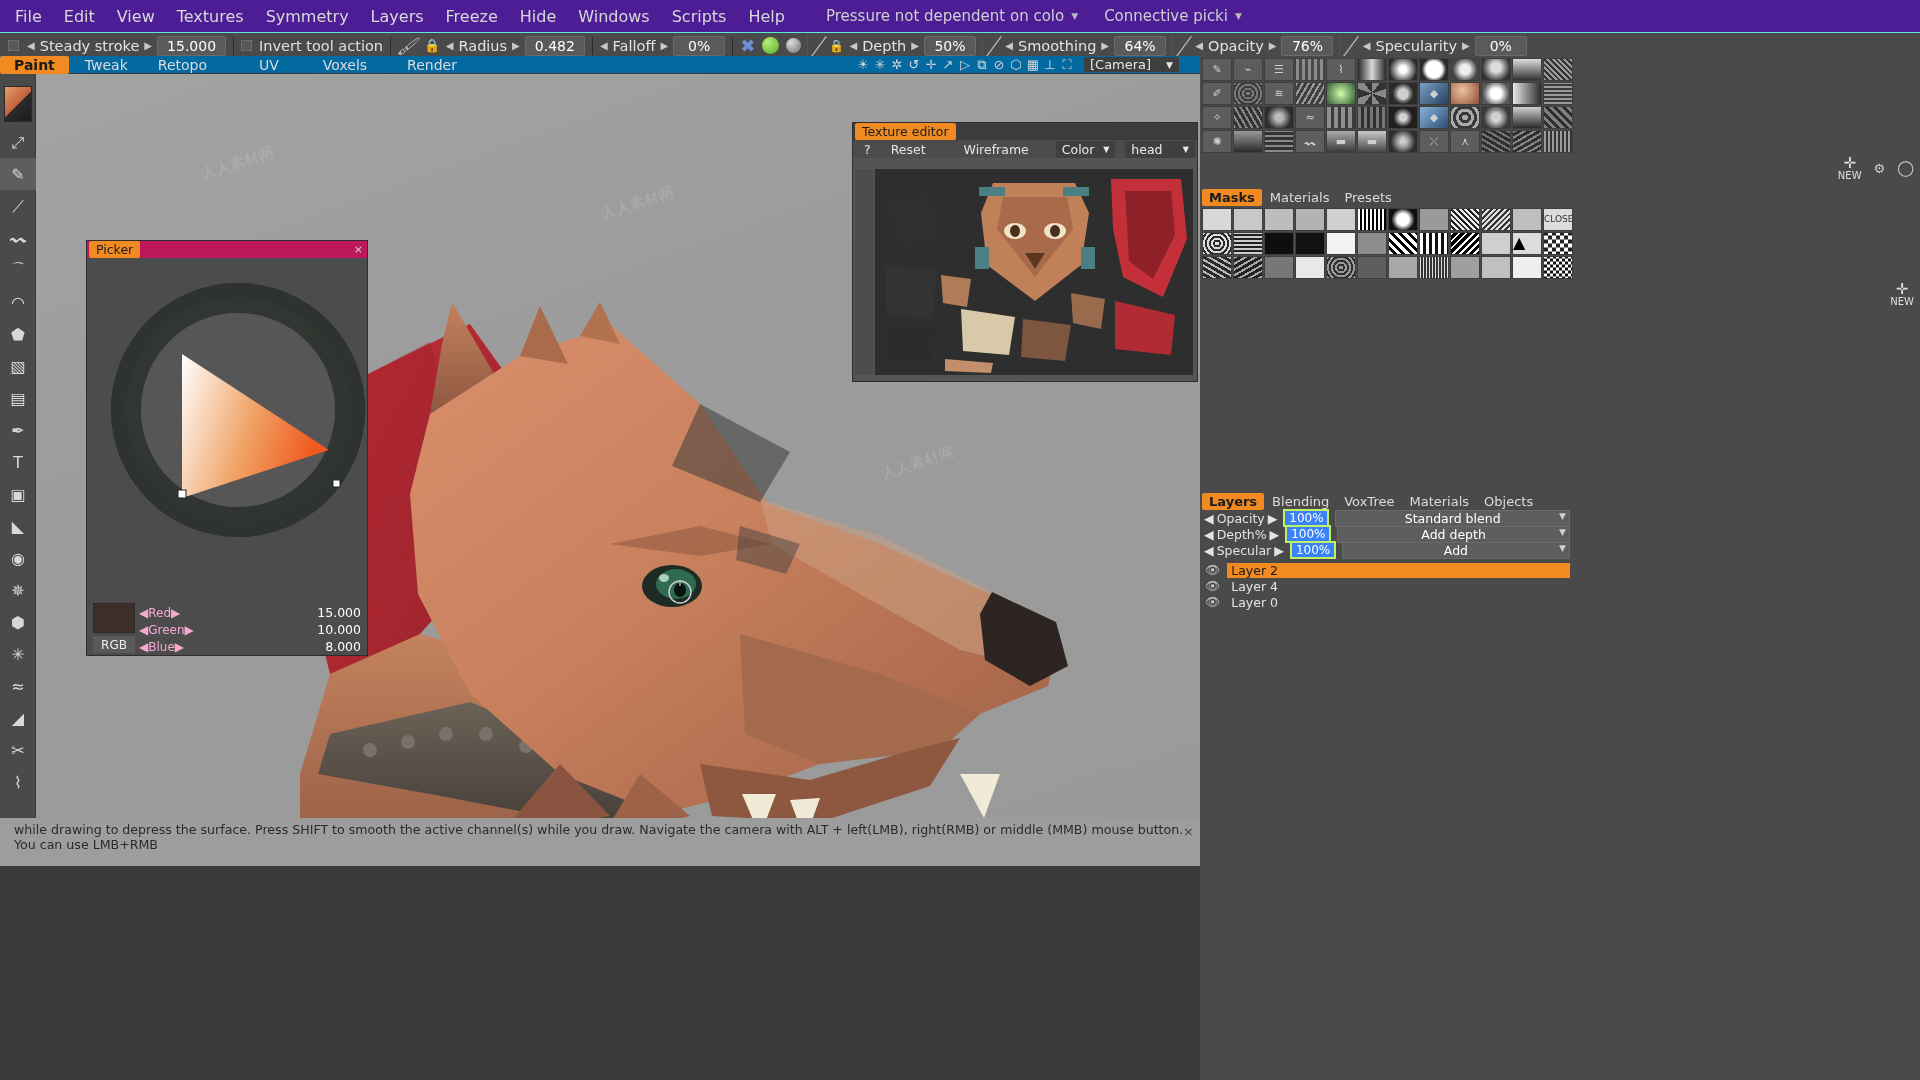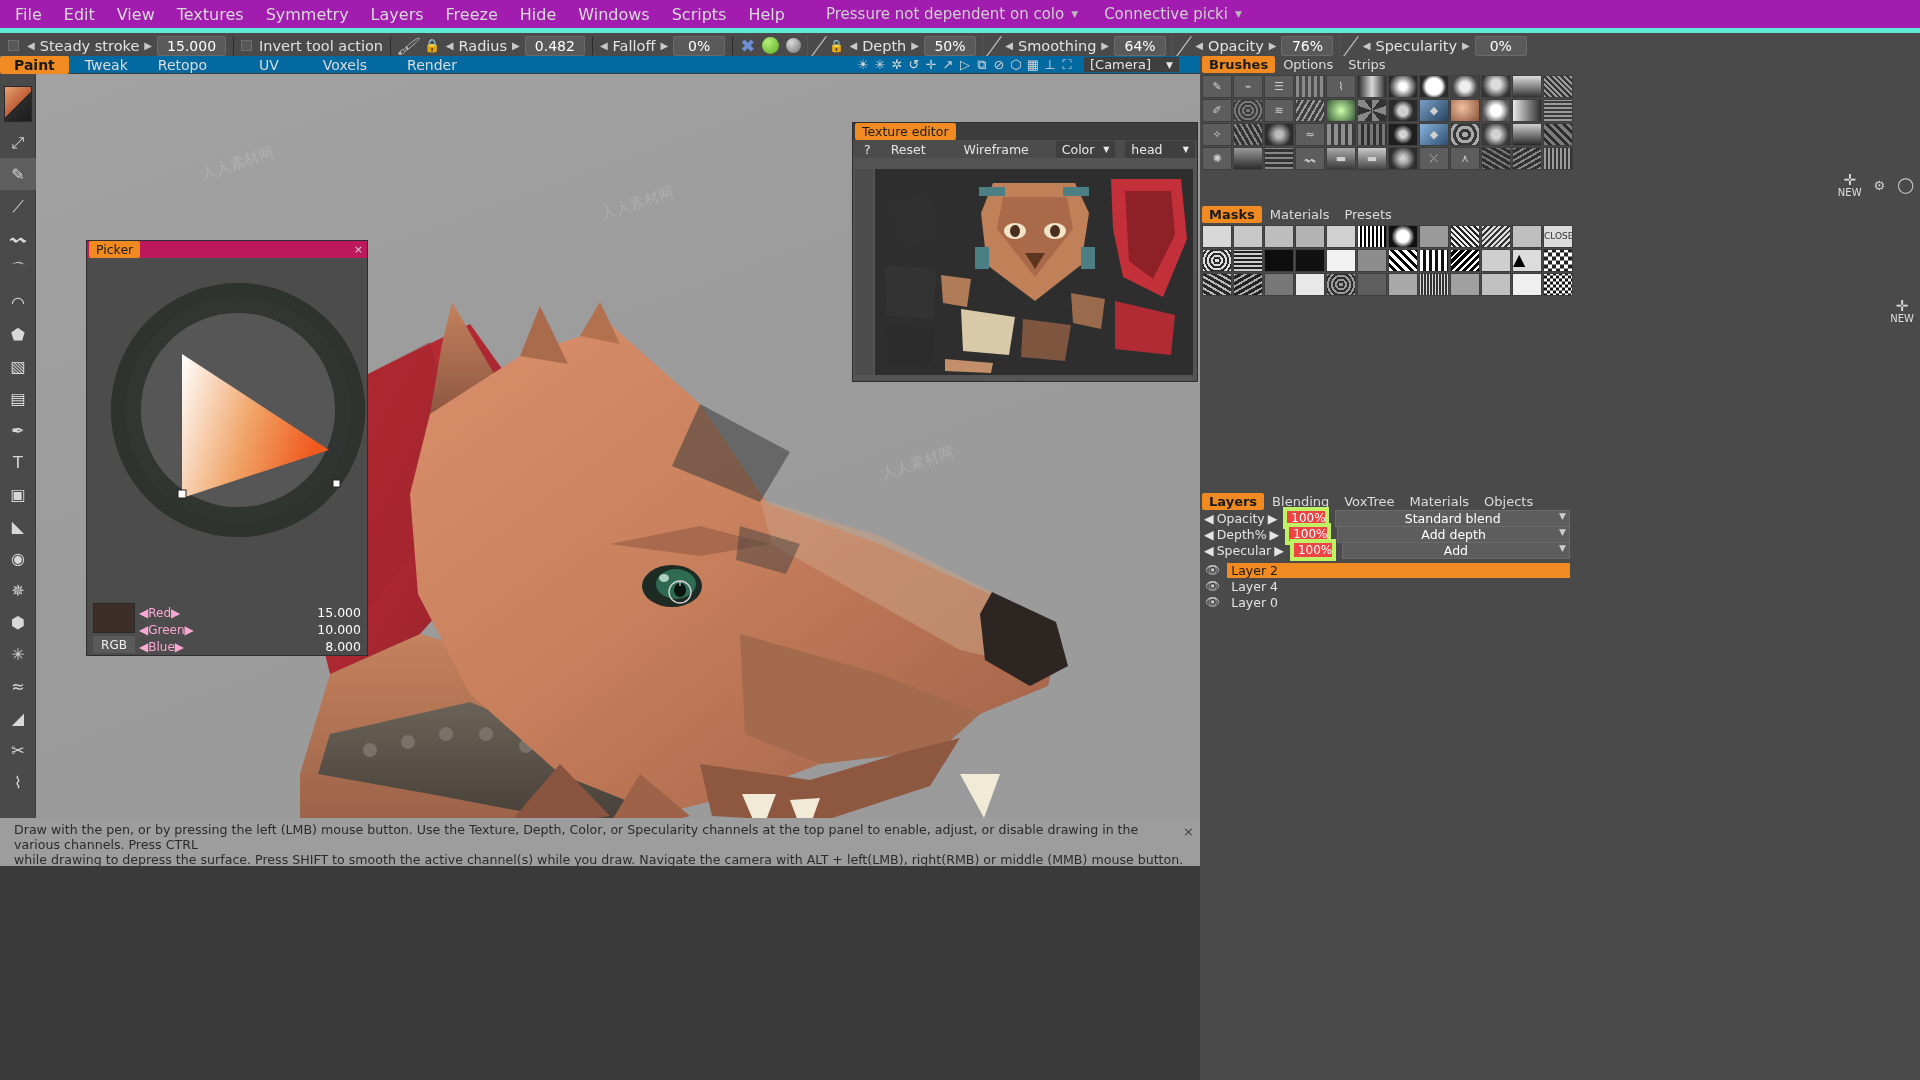--- a/index.html
+++ b/index.html
@@ -7,22 +7,22 @@
     font-family:"DejaVu Sans", sans-serif; }
   body { position:relative; }
 
   
   .row { display:flex; align-items:center; }
   .sep { width:1px; height:18px; background:#2a2a2a; margin:0 7px; }
   .sep2 { width:1px; height:20px; background:#555; margin:0 6px; }
 
   
   #menubar { position:absolute; left:0; top:0; width:1920px; height:33px;
-    background:#a21caf; display:flex; align-items:center; padding-left:4px;
-    border-bottom:5px solid #5eead4; }
+    background:#4c1d95; display:flex; align-items:center; padding-left:4px;
+    border-bottom:1px solid #5eead4; }
   #menubar .mi { color:#d8d8d8; font-size:16px; padding:3px 11px; cursor:default;
      white-space:nowrap; }
   .dropcap { color:#cfcfcf; font-size:15px; padding:3px 8px; white-space:nowrap;
      display:flex; align-items:center; gap:7px; }
   .dropcap .arrow { font-size:9px; color:#bbb; }
 
   
   #optbar { position:absolute; left:0; top:33px; width:1920px; height:26px;
     background:#4a4a4a; display:flex; align-items:center; padding-left:8px;
     border-bottom:1px solid #3a3a3a; }
@@ -132,22 +132,22 @@
 
   .mgrid { display:grid; grid-template-columns:repeat(12,30px); gap:1px; padding:2px; }
   .mcell { width:30px; height:23px; border:1px solid #3e3e3e; }
 
   
   #layersbox { position:absolute; left:0; top:437px; width:370px; }
   .lrow { display:flex; align-items:center; height:16px; gap:6px;
      padding-left:4px; }
   .lrow .nm { color:#e4e4e4; font-size:12.5px; white-space:nowrap;
      display:flex; align-items:center; gap:3px; }
-  .lrow .box { background:#ef4444; color:#fff; font-size:12px; padding:0 4px;
-     width:46px; text-align:center; border:4px solid #bef264; }
+  .lrow .box { background:#3b82f6; color:#fff; font-size:12px; padding:0 4px;
+     width:46px; text-align:center; border:2px solid #bef264; }
   .lrow .mode { flex:1; background:#5d5d5d; color:#fff; font-size:12.5px;
      text-align:center; border:1px solid #6a6a6a; position:relative; }
   .lrow .mode .dd { position:absolute; right:3px; top:0; font-size:9px; color:#ccc; }
   .litem { display:flex; align-items:center; height:16px; gap:7px; padding-left:5px; }
   .litem .eye { color:#c9c9c9; font-size:12px; }
   .litem .lname { font-size:12.5px; color:#e4e4e4; flex:1; padding-left:4px; }
   .litem.active .lname { background:#f08a21; color:#1a1a1a; }
 
   
   #status { position:absolute; left:0; top:818px; width:1200px; height:48px;
@@ -483,25 +483,20 @@
       <path d="M148,150 L196,156 L190,192 L146,188 Z" fill="#7e5640"></path>
       <path d="M70,190 L118,194 L116,204 L70,202 Z" fill="#c28f6a"></path>
       <path d="M196,124 L230,130 L226,160 L198,154 Z" fill="#9a6a4c"></path>
       <path d="M66,106 L96,110 L92,138 L68,134 Z" fill="#b07b57"></path>
     </svg>
   </div>
 </div>
 
 <div id="rpanel">
 
-  <div class="ptabs">
-    <span class="ptab active">Brushes</span>
-    <span class="ptab">Options</span>
-    <span class="ptab">Strips</span>
-  </div>
 
   <div class="brushgrid">
     <div class="bcell">✎</div>
     <div class="bcell">⌁</div>
     <div class="bcell">☰</div>
     <div class="bcell" style="background:repeating-linear-gradient(90deg,#8a8a8a 0 3px,#4a4a4a 3px 6px)"></div>
     <div class="bcell">⌇</div>
     <div class="bcell" style="background:linear-gradient(90deg,#2a2a2a,#d8d8d8,#2a2a2a)"></div>
     <div class="bcell" style="background:radial-gradient(circle,#fff 20%,#2b2b2b 80%)"></div>
     <div class="bcell" style="background:radial-gradient(circle,#fff 45%,#fff 46%,#2b2b2b 70%)"></div>
@@ -660,17 +655,16 @@
     </div>
     <div class="litem">
       <span class="eye">👁</span>
       <span class="lname">Layer 0</span>
     </div>
   </div>
 
 </div>
 
 <div id="status">
-  <div>Draw with the pen, or by pressing the left (LMB) mouse button. Use the Texture, Depth, Color, or Specularity channels at the top panel to enable, adjust, or disable drawing in the various channels. Press CTRL</div>
   <div>while drawing to depress the surface. Press SHIFT to smooth the active channel(s) while you draw. Navigate the camera with ALT + left(LMB), right(RMB) or middle (MMB) mouse button. You can use LMB+RMB</div>
   <span id="statusclose">×</span>
 </div>
 <div id="bottomfill"></div>
 
 </body></html>

